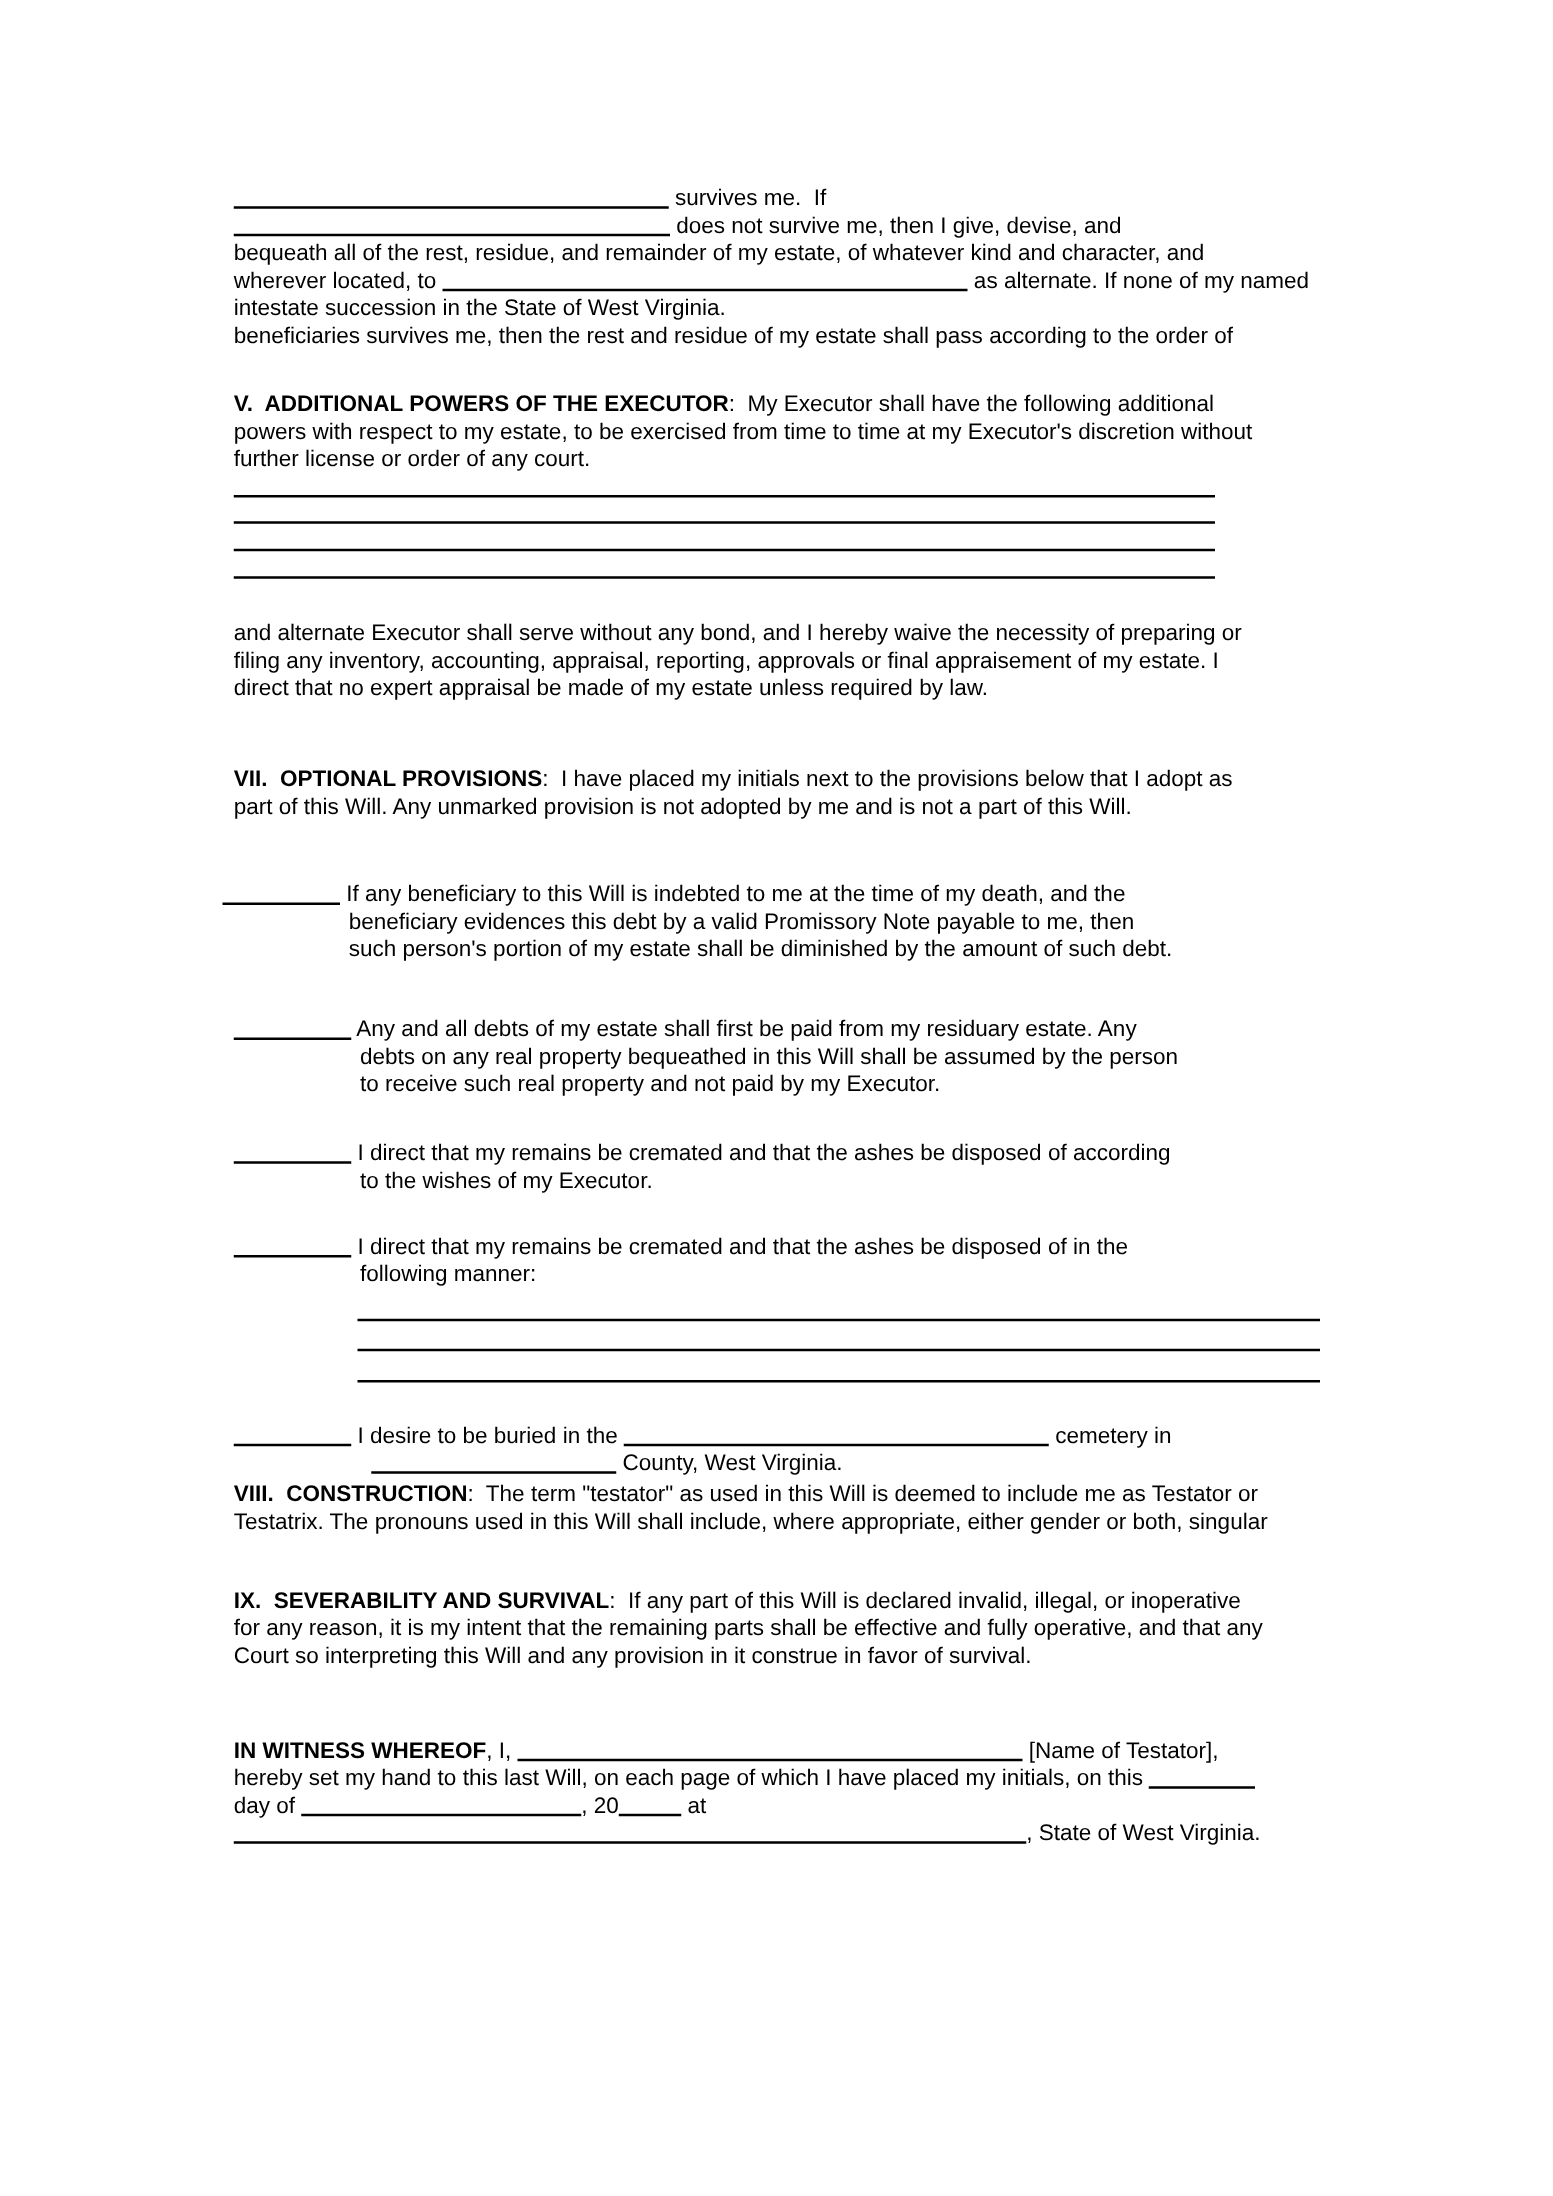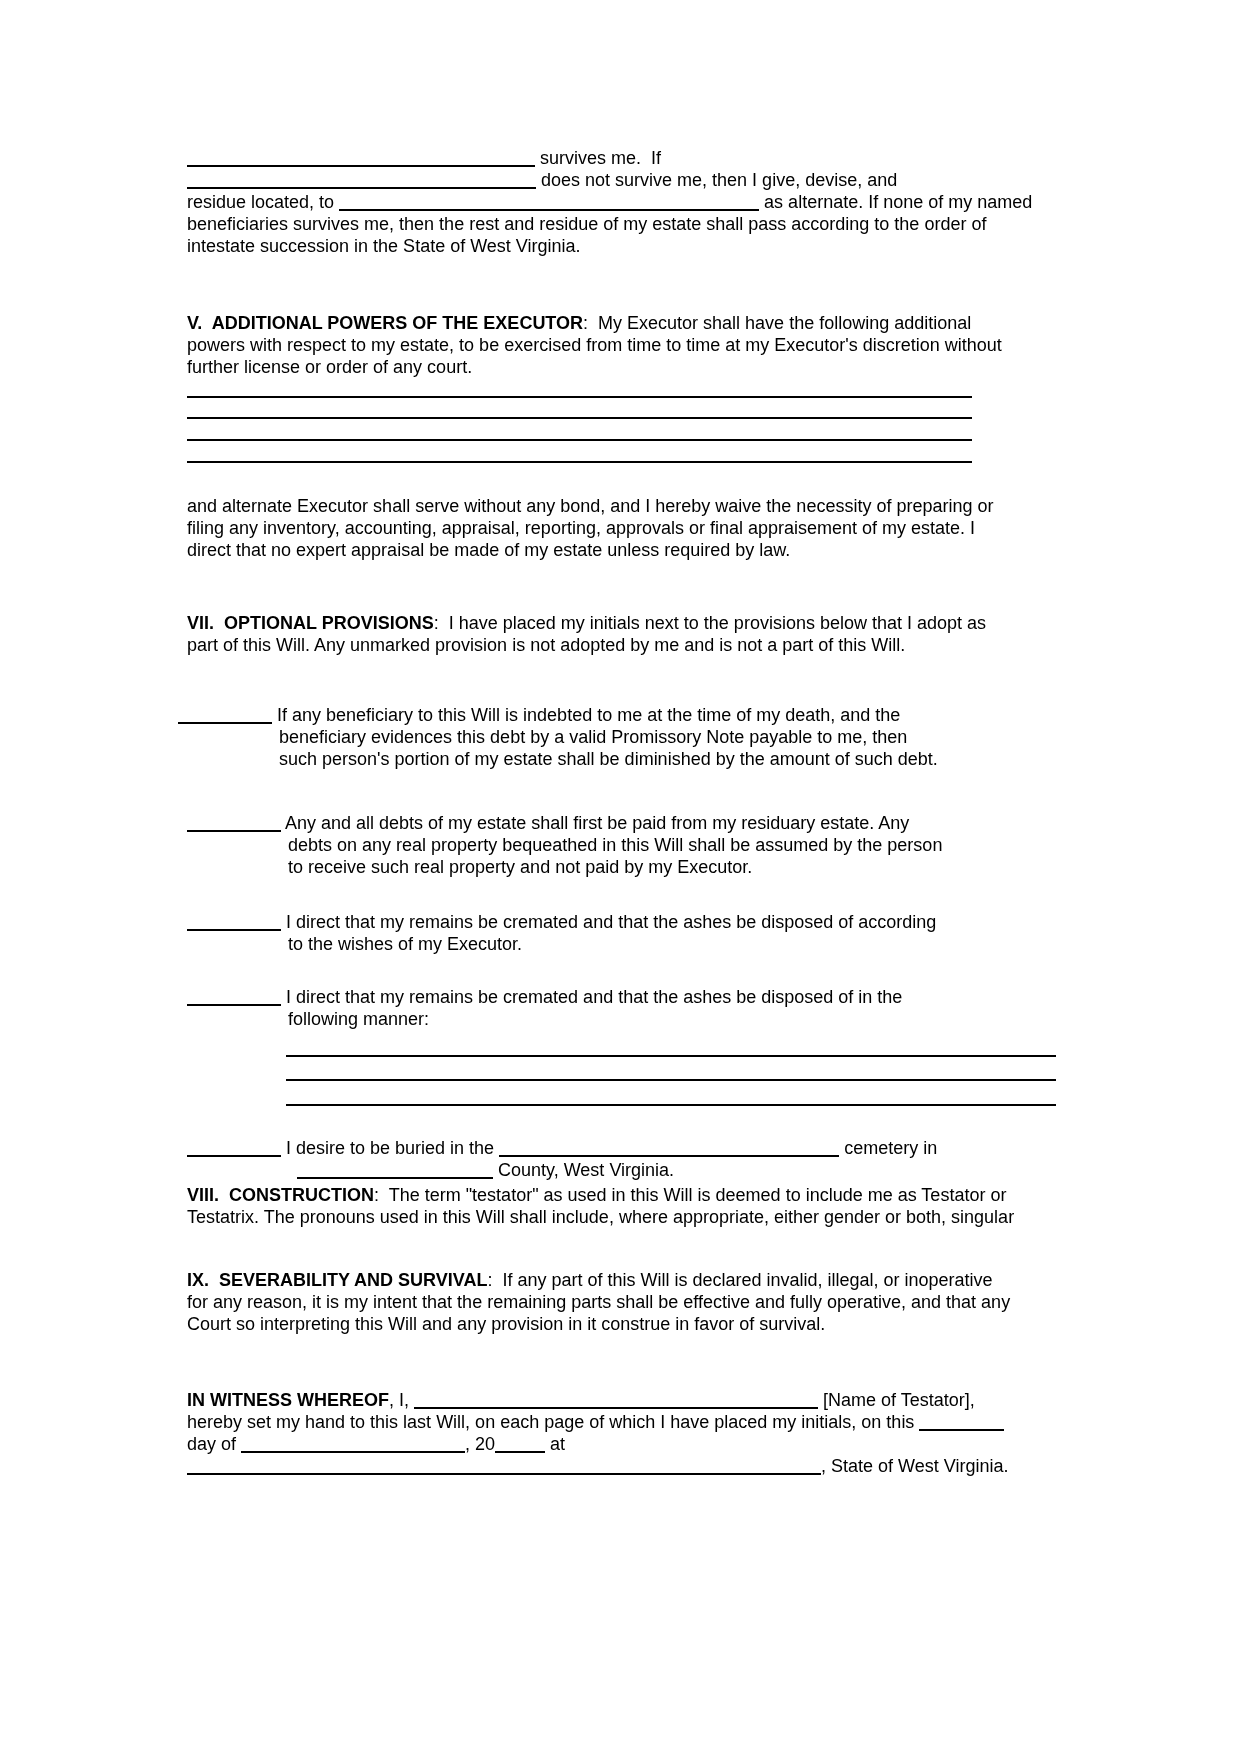--- a/index.html
+++ b/index.html
@@ -24,23 +24,24 @@
     border-bottom:2px solid #000;
   }
 </style>
 </head>
 <body>
 
 <div class="page" style="background: rgb(255, 255, 255); color: rgb(0, 0, 0);">
     <div class="block" style="top: 147px; left: 187px;">
       <div class="line"><span class="bl" style="width: 348px; border-bottom-color: rgb(0, 0, 0);"></span><span> survives me.  If</span></div>
       <div class="line"><span class="bl" style="width: 349px; border-bottom-color: rgb(0, 0, 0);"></span><span> does not survive me, then I give, devise, and</span></div>
-      <div class="line"><span>residue located, to </span><span class="bl" style="width: 420px; border-bottom-color: rgb(0, 0, 0);"></span><span> as alternate. If none of my named</span></div>
+      <div class="line"><span>bequeath all of the rest, residue, and remainder of my estate, of whatever kind and character, and</span></div>
+      <div class="line"><span>wherever located, to </span><span class="bl" style="width: 420px; border-bottom-color: rgb(0, 0, 0);"></span><span> as alternate. If none of my named</span></div>
+      <div class="line"><span>intestate succession in the State of West Virginia.</span></div>
       <div class="line"><span>beneficiaries survives me, then the rest and residue of my estate shall pass according to the order of</span></div>
-      <div class="line"><span>intestate succession in the State of West Virginia.</span></div>
     </div>
     <div class="block" style="top: 312px; left: 187px;">
       <div class="line"><span class="b">V.  ADDITIONAL POWERS OF THE EXECUTOR</span><span>:  My Executor shall have the following additional</span></div>
       <div class="line"><span>powers with respect to my estate, to be exercised from time to time at my Executor's discretion without</span></div>
       <div class="line"><span>further license or order of any court.</span></div>
     </div>
     <div class="block" style="top: 376px; left: 187px;">
       <div class="rule" style="height: 21.7px; width: 785px; border-bottom-color: rgb(0, 0, 0);"></div>
       <div class="rule" style="height: 21.7px; width: 785px; border-bottom-color: rgb(0, 0, 0);"></div>
       <div class="rule" style="height: 21.7px; width: 785px; border-bottom-color: rgb(0, 0, 0);"></div>

